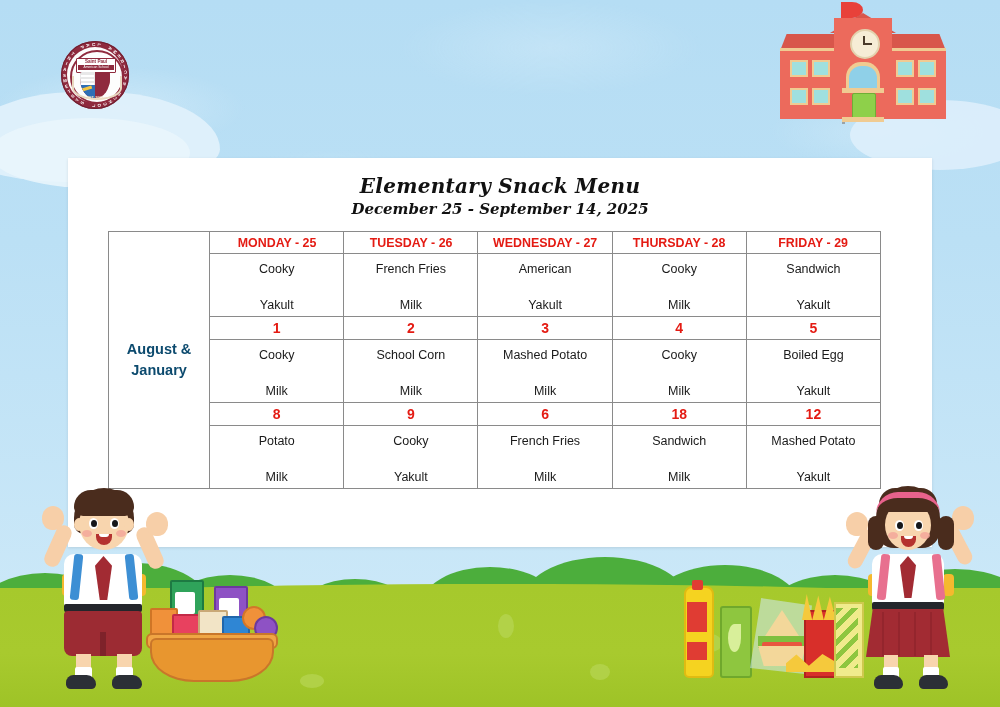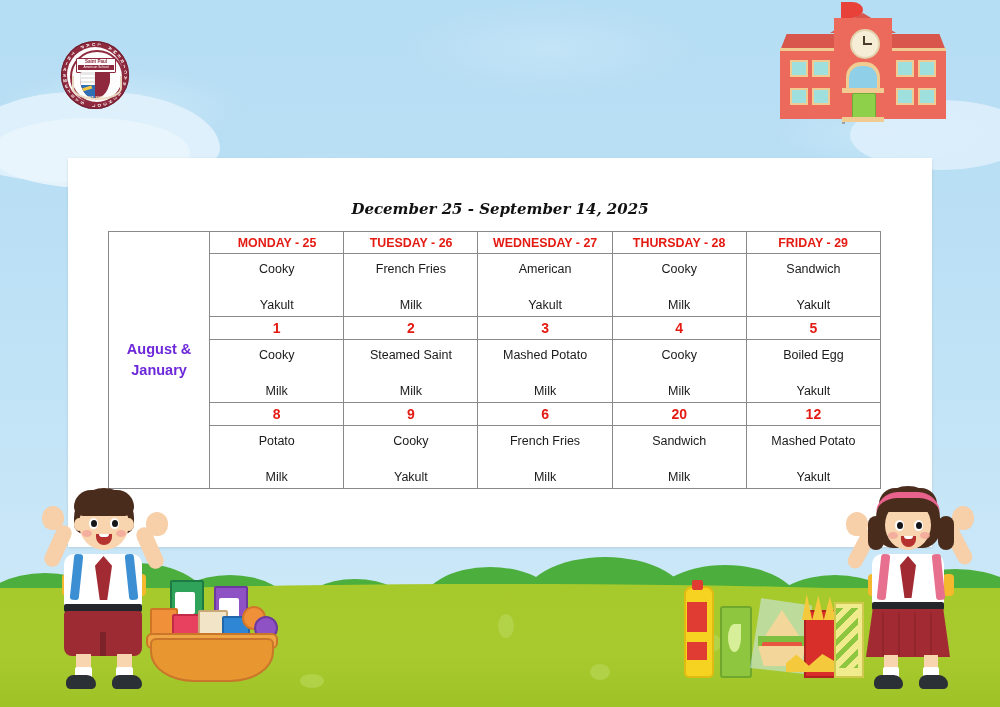--- a/index.html
+++ b/index.html
@@ -50,21 +50,21 @@
   .menu-table td,.menu-table th{border:1px solid #8a8a8a;padding:0;vertical-align:middle;}
   .col-label{width:101px;}
   .col-day{width:134px;}
   .hdr{height:21px;text-align:center;color:#e41b13;font-weight:bold;font-size:13.5px;
        font-family:"Liberation Sans Narrow","Liberation Sans",sans-serif;
        transform:scaleX(.92);white-space:nowrap;}
   .daterow{height:22px;text-align:center;color:#e41b13;font-weight:bold;font-size:14px;}
   .mealcell{height:62px;text-align:center;font-size:12.5px;color:#1a1a1a;line-height:1;}
   .mealcell .m1{display:block;margin-top:4px;}
   .mealcell .m2{display:block;margin-top:24px;}
-  .monthlabel{text-align:center;color:#6d28d9;font-weight:bold;font-size:14.5px;line-height:1.45;}
+  .monthlabel{text-align:center;color:#0c4a6e;font-weight:bold;font-size:14.5px;line-height:1.45;}
 
   
   .seal{position:absolute;left:58px;top:36px;width:74px;height:78px;}
   .seal .ring{position:absolute;left:3px;top:5px;width:68px;height:68px;border-radius:50%;
        background:#8f2a3e;box-shadow:0 0 0 1px #6f1f30 inset;}
   .seal .ring2{position:absolute;left:9px;top:11px;width:56px;height:56px;border-radius:50%;
        background:#fdfdfd;}
   .seal .ring3{position:absolute;left:12px;top:14px;width:50px;height:50px;border-radius:50%;
        border:2px solid #8f2a3e;}
   .seal .band{position:absolute;left:3px;top:5px;width:68px;height:68px;border-radius:50%;
@@ -263,20 +263,21 @@
     <div class="win" style="left:34px;top:56px;"></div>
     <div class="win" style="left:12px;top:84px;"></div>
     <div class="win" style="left:34px;top:84px;"></div>
     <div class="win" style="right:12px;top:56px;"></div>
     <div class="win" style="right:34px;top:56px;"></div>
     <div class="win" style="right:12px;top:84px;"></div>
     <div class="win" style="right:34px;top:84px;"></div>
   </div>
 
   <div class="card">
+    <div class="title">Elementary Snack Menu</div>
     <div class="subtitle">December 25 - September 14, 2025</div>
 
     <table class="menu-table">
       <colgroup>
         <col class="col-label">
           <col class="col-day">
           <col class="col-day">
         <col class="col-day">
           <col class="col-day">
           <col class="col-day">
@@ -324,42 +325,42 @@
           <td class="daterow">4</td>
           <td class="daterow">5</td>
         </tr>
 
         <tr>
           <td class="mealcell">
               <span class="m1">Cooky</span>
               <span class="m2">Milk</span>
             </td>
           <td class="mealcell">
-              <span class="m1">Steamed Saint</span>
+              <span class="m1">School Corn</span>
               <span class="m2">Milk</span>
             </td>
           <td class="mealcell">
               <span class="m1">Mashed Potato</span>
               <span class="m2">Milk</span>
             </td>
           <td class="mealcell">
               <span class="m1">Cooky</span>
               <span class="m2">Milk</span>
             </td>
           <td class="mealcell">
               <span class="m1">Boiled Egg</span>
               <span class="m2">Yakult</span>
             </td>
         </tr>
 
         <tr>
           <td class="daterow">8</td>
           <td class="daterow">9</td>
           <td class="daterow">6</td>
-          <td class="daterow">20</td>
+          <td class="daterow">18</td>
           <td class="daterow">12</td>
         </tr>
 
         <tr>
           <td class="mealcell">
               <span class="m1">Potato</span>
               <span class="m2">Milk</span>
             </td>
           <td class="mealcell">
               <span class="m1">Cooky</span>

